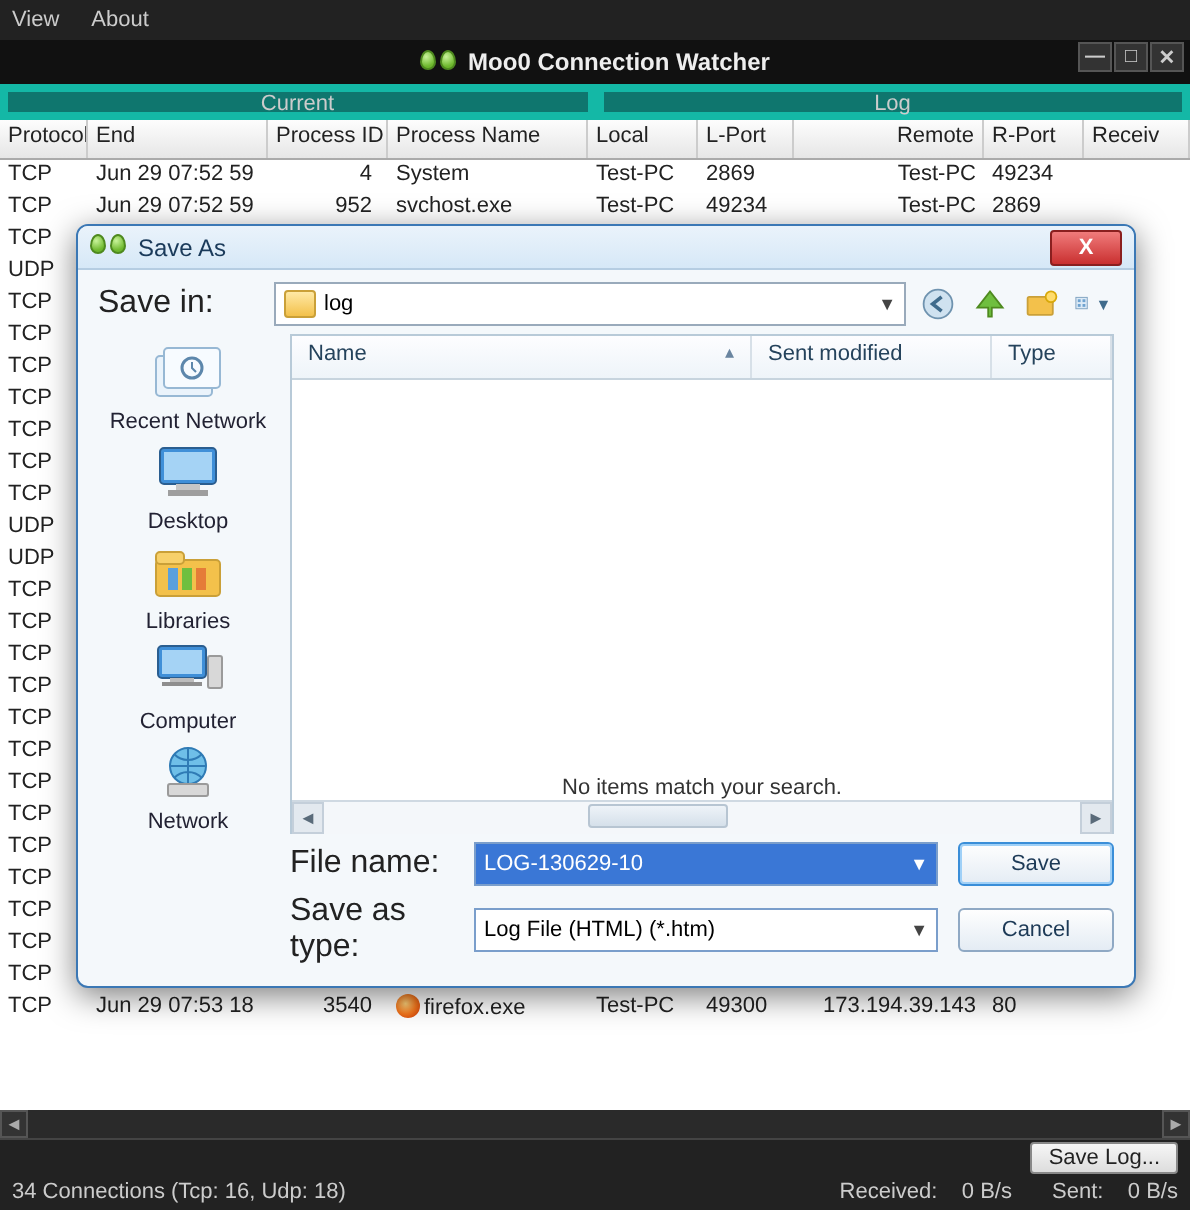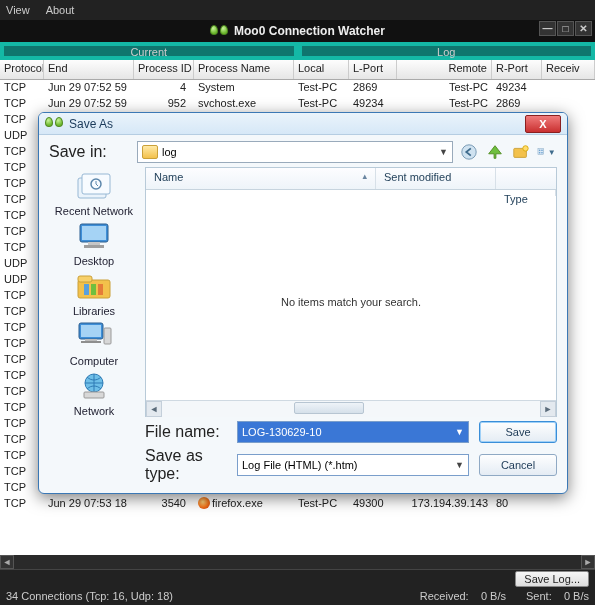--- a/index.html
+++ b/index.html
@@ -63,22 +63,22 @@
 .places { width: 90px; display: flex; flex-direction: column; align-items: center; gap: 2px; padding-top: 2px; }
 .place { width: 84px; text-align: center; font-size: 11px; color: #223; cursor: default; }
 .place .pic { width: 48px; height: 34px; margin: 0 auto 2px auto; display:flex;align-items:center;justify-content:center; }
 .place.recent .pic svg, .place .pic svg { width:40px; height:32px; }
 
 .filelist { flex: 1; background: #fff; border: 1px solid #b8cad8; display: flex; flex-direction: column; }
 .fl-head { display: flex; height: 22px; background: linear-gradient(#fdfdff,#eef4f9); border-bottom: 1px solid #c7d4de; font-size: 11px; }
 .fl-head div { padding: 3px 8px; border-right: 1px solid #d7e0e8; color: #25435c; }
 .fl-name { flex: 1; }
 .fl-date { width: 120px; }
-.fl-type { width: 60px; margin-top: 22px; }
-.fl-body { flex: 1; display:flex; align-items: center; justify-content: center; padding-top: 14px; font-size: 11px; color: #333; }
+.fl-type { width: 60px; }
+.fl-body { flex: 1; display:flex; align-items: flex-end; justify-content: center; padding-top: 14px; font-size: 11px; color: #333; }
 .fl-scroll { height: 16px; background: #eef2f6; border-top: 1px solid #cfd9e2; display:flex; align-items:center; }
 .fl-scroll .arr { width:16px; height:16px; background:#e3e9ef; border:1px solid #c4cfda; font-size:9px; display:flex;align-items:center;justify-content:center; color:#5a6b7a;}
 .fl-scroll .trackm { flex:1; background:#f4f7fa; position:relative; height:16px;}
 .fl-scroll .thumb { position:absolute; left:35%; width:70px; height:12px; top:1px; background: linear-gradient(#eef3f8,#d5e0ea); border:1px solid #b7c5d2; border-radius:2px; }
 
 .bottom-rows { display:flex; gap:10px; align-items: center; }
 .text-combo { flex:1; height: 22px; background:#fff; border:1px solid #7a9ecb; font-size:11px; display:flex; align-items:center; padding:0 4px; }
 .text-combo.sel { background:#3a77d6; color:#fff; }
 .text-combo .dd { margin-left:auto; color:#444; font-size:9px; }
 .text-combo.sel .dd { color:#fff; }

